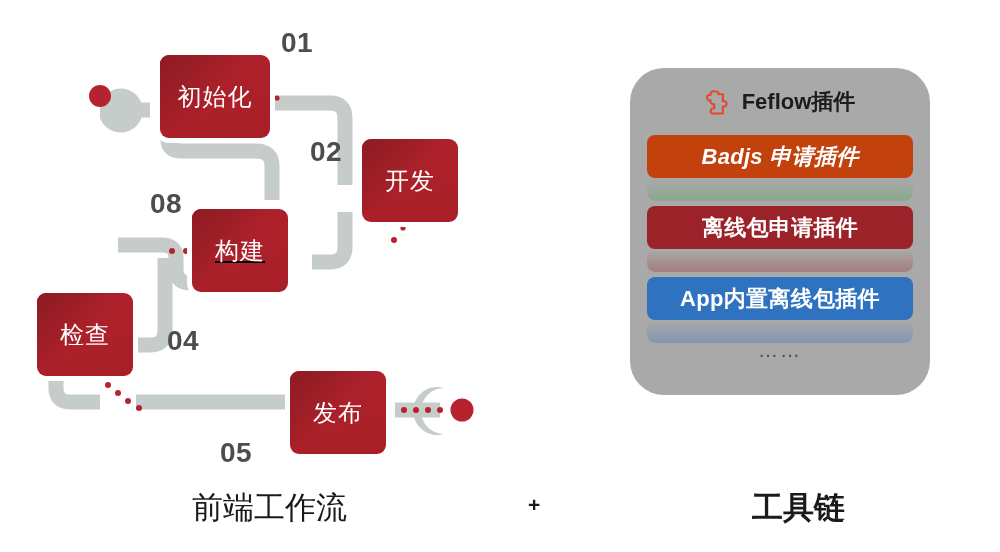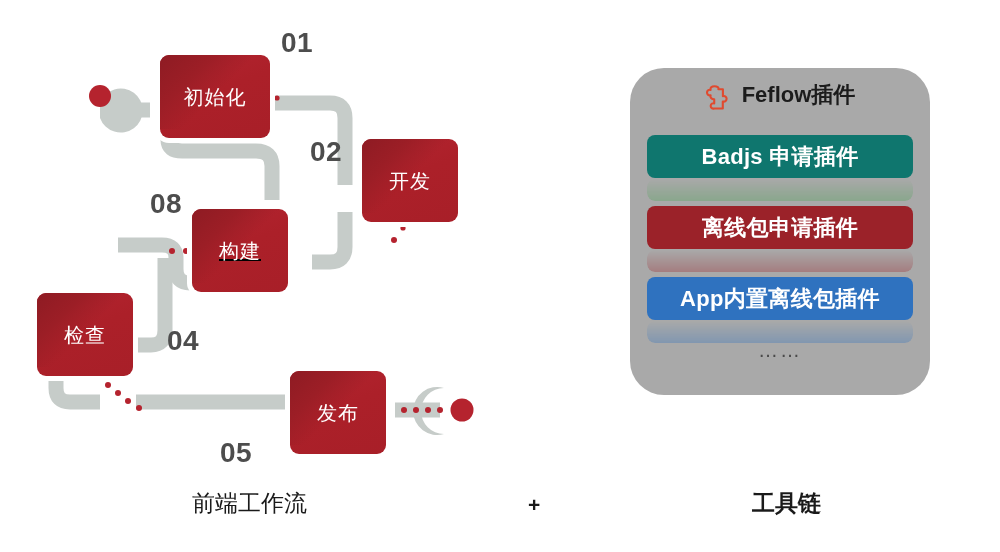--- a/index.html
+++ b/index.html
@@ -44,21 +44,21 @@
     position: absolute;
     left: 0; top: 0; right: 9px; bottom: 9px;
     border-radius: 9px 0 0 0;
     background: linear-gradient(135deg, #8e1b23 0%, #9c1e26 30%, rgba(160,30,38,0) 55%);
     pointer-events: none;
   }
   .flow-node > span {
     position: relative;
     z-index: 2;
     color: #ffffff;
-    font-size: 20px;
+    font-size: 24px;
     line-height: 1;
     letter-spacing: 1px;
     font-family: "Liberation Sans", "DejaVu Sans", sans-serif;
   }
 
   .step-num {
     position: absolute;
     color: #4d4d4d;
     font-size: 28px;
     font-weight: bold;
@@ -76,20 +76,21 @@
     background: #a9a9a9;
   }
 
   #panel-title-row {
     position: absolute;
     left: 0;
     top: 16px;
     width: 100%;
     height: 36px;
     display: flex;
+    align-items: center;
     justify-content: center;
     gap: 9px;
   }
   #panel-title-row .title-text {
     color: #1c1c1c;
     font-size: 22px;
     font-weight: bold;
     line-height: 1;
   }
   .puzzle-icon { display: block; }
@@ -143,21 +144,21 @@
     color: #4a4a4a;
     font-size: 20px;
     letter-spacing: 2px;
     line-height: 1;
   }
 
   
   .caption {
     position: absolute;
     color: #1a1a1a;
-    font-size: 23px;
+    font-size: 31px;
     line-height: 1;
     white-space: nowrap;
   }
   #caption-left  { left: 192px; top: 492px; }
   #caption-plus  { left: 528px; top: 494px; font-size: 21px; font-weight: bold; }
   #caption-right { left: 752px; top: 492px; font-weight: bold; }
 </style>
 </head>
 <body>
 
@@ -253,21 +254,21 @@
                  L17.8 24.5 L17.8 17.5 C19.9 18.1 21.6 16.8 21.6 14.8
                  C21.6 12.8 19.9 11.6 17.9 12.2 L17.9 5.3 L13.4 5.3
                  C14.0 3.5 12.4 2.2 9.5 2.2 Z" fill="none" stroke="#e04a2f" stroke-width="2.1" stroke-linejoin="round"></path>
       </svg>
       <div class="title-text">Feflow插件</div>
     </div>
 
     <div class="plugin-stack">
 
       <div class="plugin-slot">
-        <div class="plugin-bar" style="background:#0f766e;">
+        <div class="plugin-bar" style="background:#c2410c;font-style:italic;">
           <span>Badjs 申请插件</span>
         </div>
         <div class="plugin-reflection" style="background:linear-gradient(to bottom,#47a251,#47a251);"></div>
       </div>
 
       <div class="plugin-slot">
         <div class="plugin-bar" style="background:#9b2229;">
           <span>离线包申请插件</span>
         </div>
         <div class="plugin-reflection" style="background:linear-gradient(to bottom,#9b2229,#9b2229);"></div>

